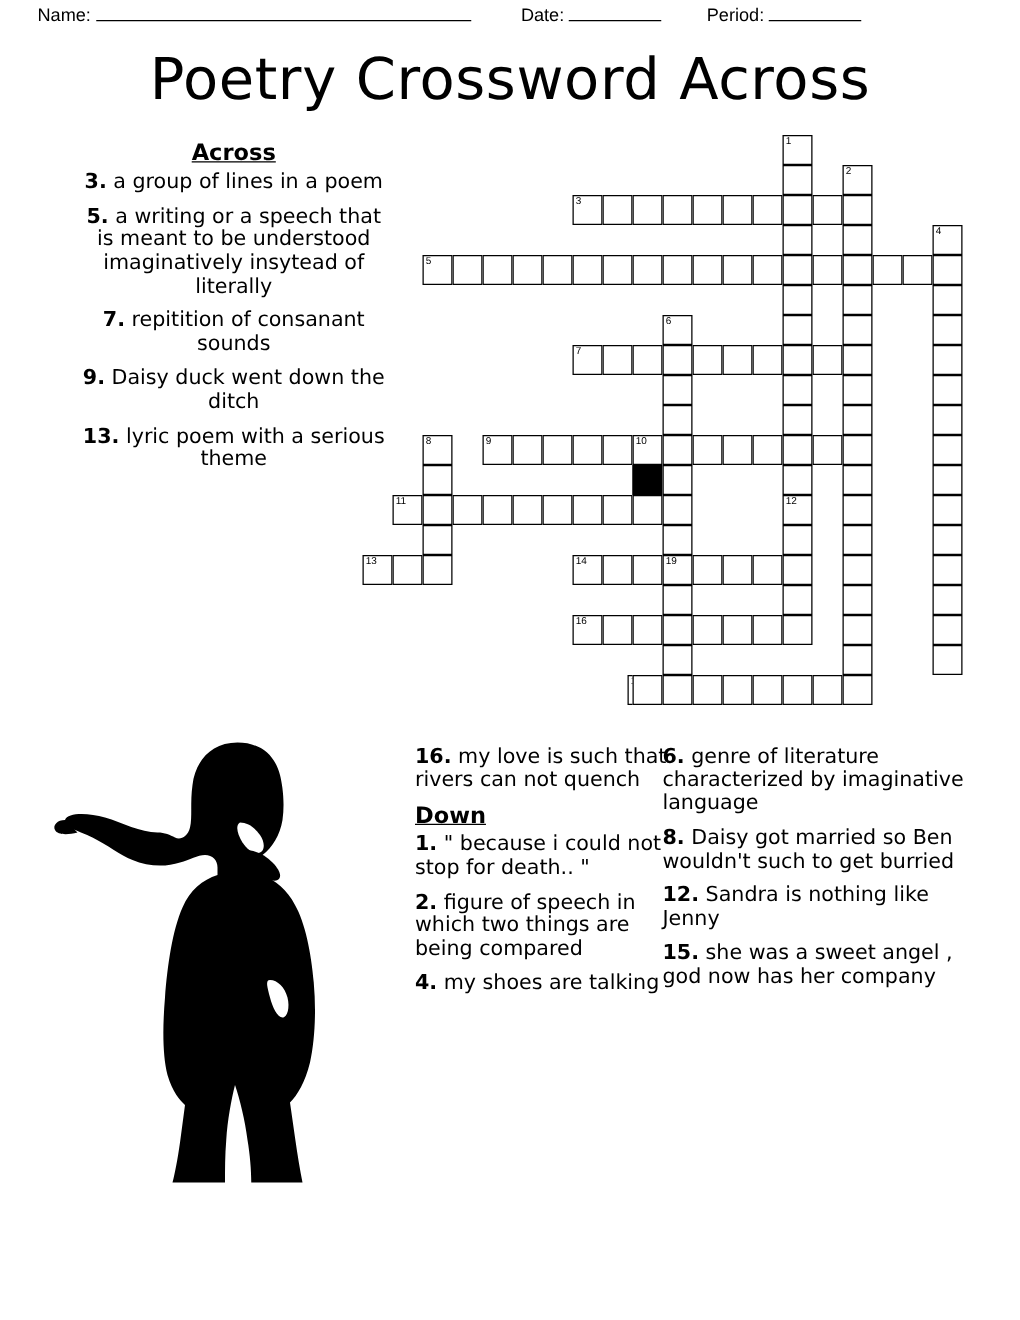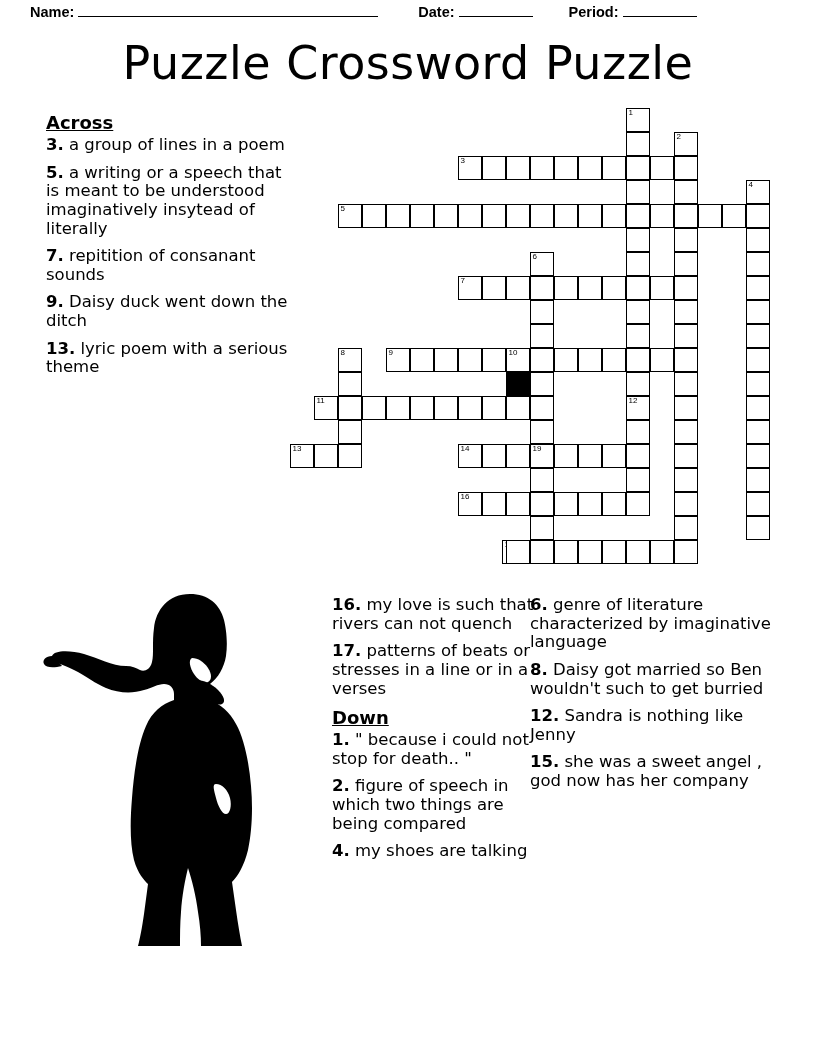--- a/index.html
+++ b/index.html
@@ -19,21 +19,21 @@
   
   .header-row {
     position: absolute;
     top: 4px;
     left: 30px;
     right: 30px;
     display: flex;
     align-items: flex-start;
     font-size: 14.5px;
     font-family: "Liberation Sans", sans-serif;
-    font-weight: bold;
+    font-weight: normal;
   }
   .hdr-field { display: flex; align-items: baseline; }
   .hdr-label { white-space: nowrap; }
   .hdr-blank {
     display: inline-block;
     border-bottom: 1.5px solid #000;
     height: 12px;
     margin-left: 4px;
   }
   .blank-name { width: 300px; }
@@ -67,22 +67,23 @@
     font-size: 16.5px;
     line-height: 1.13;
     margin-bottom: 9px;
     font-family: "DejaVu Sans", sans-serif;
   }
   .clue b { font-weight: bold; }
 
   #clues-across {
     position: absolute;
     top: 112px;
-    left: 46px;
+    left: 62px;
     width: 250px;
+    text-align: center;
   }
 
   #clues-mid {
     position: absolute;
     top: 596px;
     left: 292px;
     width: 222px;
     margin-left: 40px;
   }
   #clues-right {
@@ -140,21 +141,21 @@
     <span class="hdr-label">Date:</span>
     <span class="hdr-blank blank-date"></span>
   </div>
   <div class="gap-b"></div>
   <div class="hdr-field">
     <span class="hdr-label">Period:</span>
     <span class="hdr-blank blank-period"></span>
   </div>
 </div>
 
-<div class="title">Puzzle Crossword Puzzle</div>
+<div class="title">Poetry Crossword Across</div>
 
 <div id="clues-across">
   <div class="clue-heading">Across</div>
   <div class="clue"><b>3.</b> <span>a group of lines in a poem</span></div>
   <div class="clue"><b>5.</b> <span>a writing or a speech that is meant to be understood imaginatively insytead of literally</span></div>
   <div class="clue"><b>7.</b> <span>repitition of consanant sounds</span></div>
   <div class="clue"><b>9.</b> <span>Daisy duck went down the ditch</span></div>
   <div class="clue"><b>13.</b> <span>lyric poem with a serious theme</span></div>
 </div>
 
@@ -352,21 +353,20 @@
                C158 106 152 98 156 96 Z"></path>
       <path d="M176 200 C182 200 188 206 190 214 C192 222 190 230 186 230 C182 230 178 222 176 214
                C174 206 172 200 176 200 Z" fill="#ffffff"></path>
       <path d="M12 72 C6 72 2 76 4 80 C6 84 14 84 22 82 C18 78 16 74 12 72 Z"></path>
     </g>
   </svg>
 </div>
 
 <div id="clues-mid">
   <div class="clue"><b>16.</b> <span>my love is such that rivers can not quench</span></div>
-  <div class="clue"><b>17.</b> <span>patterns of beats or stresses in a line or in a verses</span></div>
   <div class="clue-heading">Down</div>
   <div class="clue"><b>1.</b> <span>" because i could not stop for death.. "</span></div>
   <div class="clue"><b>2.</b> <span>figure of speech in which two things are being compared</span></div>
   <div class="clue"><b>4.</b> <span>my shoes are talking</span></div>
 </div>
 
 <div id="clues-right">
   <div class="clue"><b>6.</b> <span>genre of literature characterized by imaginative language</span></div>
   <div class="clue"><b>8.</b> <span>Daisy got married so Ben wouldn't such to get burried</span></div>
   <div class="clue"><b>12.</b> <span>Sandra is nothing like Jenny</span></div>

